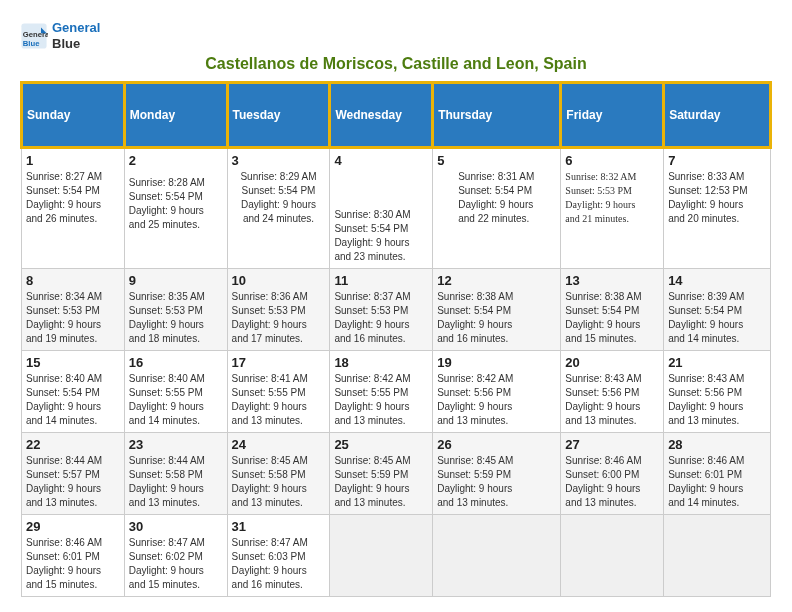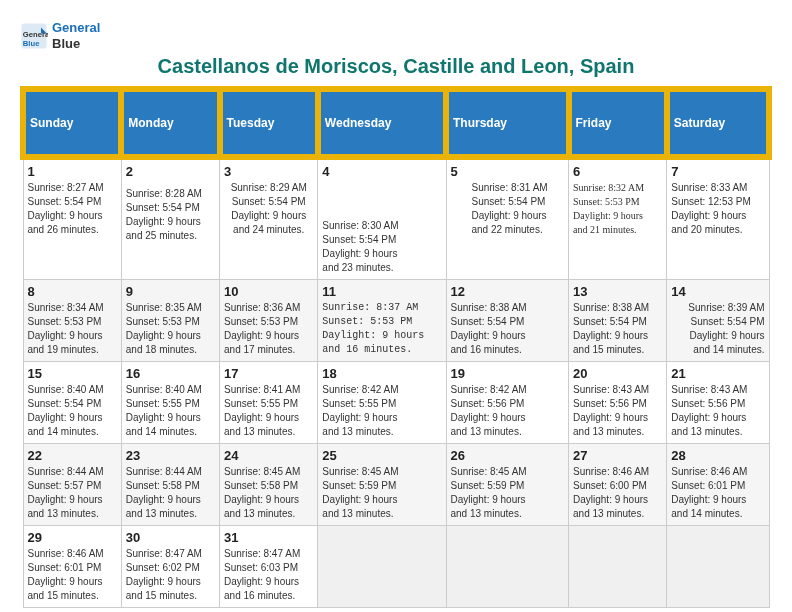--- a/index.html
+++ b/index.html
@@ -35,38 +35,38 @@
       height: 28px;
     }
     .month-title {
       font-size: 32px;
       font-weight: bold;
       color: #222;
       text-align: right;
     }
     .subtitle {
       text-align: center;
-      font-size: 20px;
-      font-weight: bold;
-      color: #0f766e;
+      font-size: 16px;
+      font-weight: bold;
+      color: #4d7c0f;
       margin-bottom: 8px;
     }
     table {
       width: 100%;
       border-collapse: collapse;
       font-size: 11px;
     }
     th {
       background-color: #2a7abf;
       color: #fff;
       padding: 24px 4px;
       text-align: left;
       font-size: 12px;
       font-weight: bold;
-      border: 6px solid #eab308;
+      border: 3px solid #eab308;
     }
     td {
       border: 1px solid #ccc;
       vertical-align: top;
       padding: 4px;
       height: 80px;
       background: #fff;
     }
     tr:nth-child(even) td {
       background: #f5f5f5;
@@ -189,42 +189,42 @@
         </td>
         <td>
           <span class="day-num">10</span>
           <div class="day-info" style="white-space: pre-line;">Sunrise: 8:36 AM
 Sunset: 5:53 PM
 Daylight: 9 hours
 and 17 minutes.</div>
         </td>
         <td>
           <span class="day-num">11</span>
-          <div class="day-info" style="white-space: pre-line; font-family: Liberation Mono, monospace;">Sunrise: 8:37 AM
+          <div class="day-info" style="white-space: pre-line;">Sunrise: 8:37 AM
 Sunset: 5:53 PM
 Daylight: 9 hours
 and 16 minutes.</div>
         </td>
         <td>
           <span class="day-num">12</span>
           <div class="day-info" style="white-space: pre-line;">Sunrise: 8:38 AM
 Sunset: 5:54 PM
 Daylight: 9 hours
 and 16 minutes.</div>
         </td>
         <td>
           <span class="day-num">13</span>
           <div class="day-info" style="white-space: pre-line;">Sunrise: 8:38 AM
 Sunset: 5:54 PM
 Daylight: 9 hours
 and 15 minutes.</div>
         </td>
         <td>
           <span class="day-num">14</span>
-          <div class="day-info" style="white-space: pre-line; text-align: right;">Sunrise: 8:39 AM
+          <div class="day-info" style="white-space: pre-line;">Sunrise: 8:39 AM
 Sunset: 5:54 PM
 Daylight: 9 hours
 and 14 minutes.</div>
         </td>
       </tr>
       <tr>
         <td>
           <span class="day-num">15</span>
           <div class="day-info" style="white-space: pre-line;">Sunrise: 8:40 AM
 Sunset: 5:54 PM

